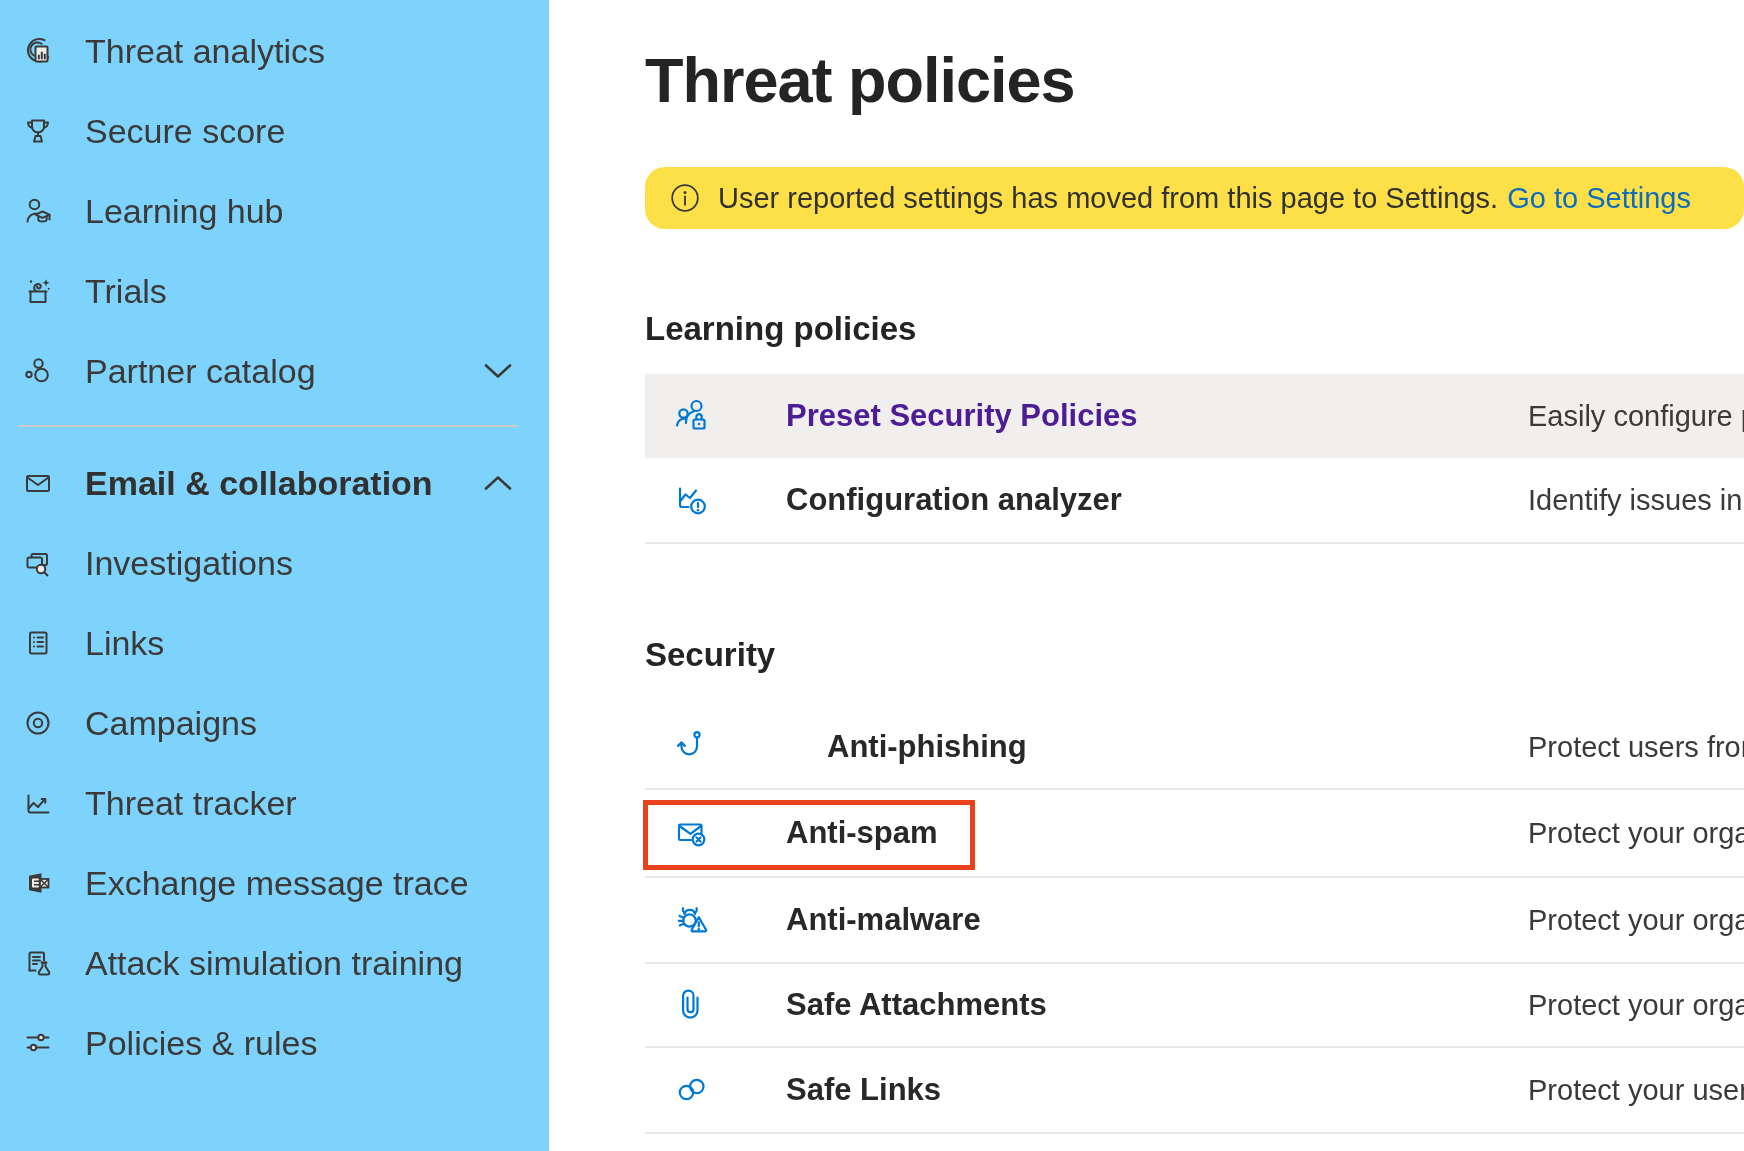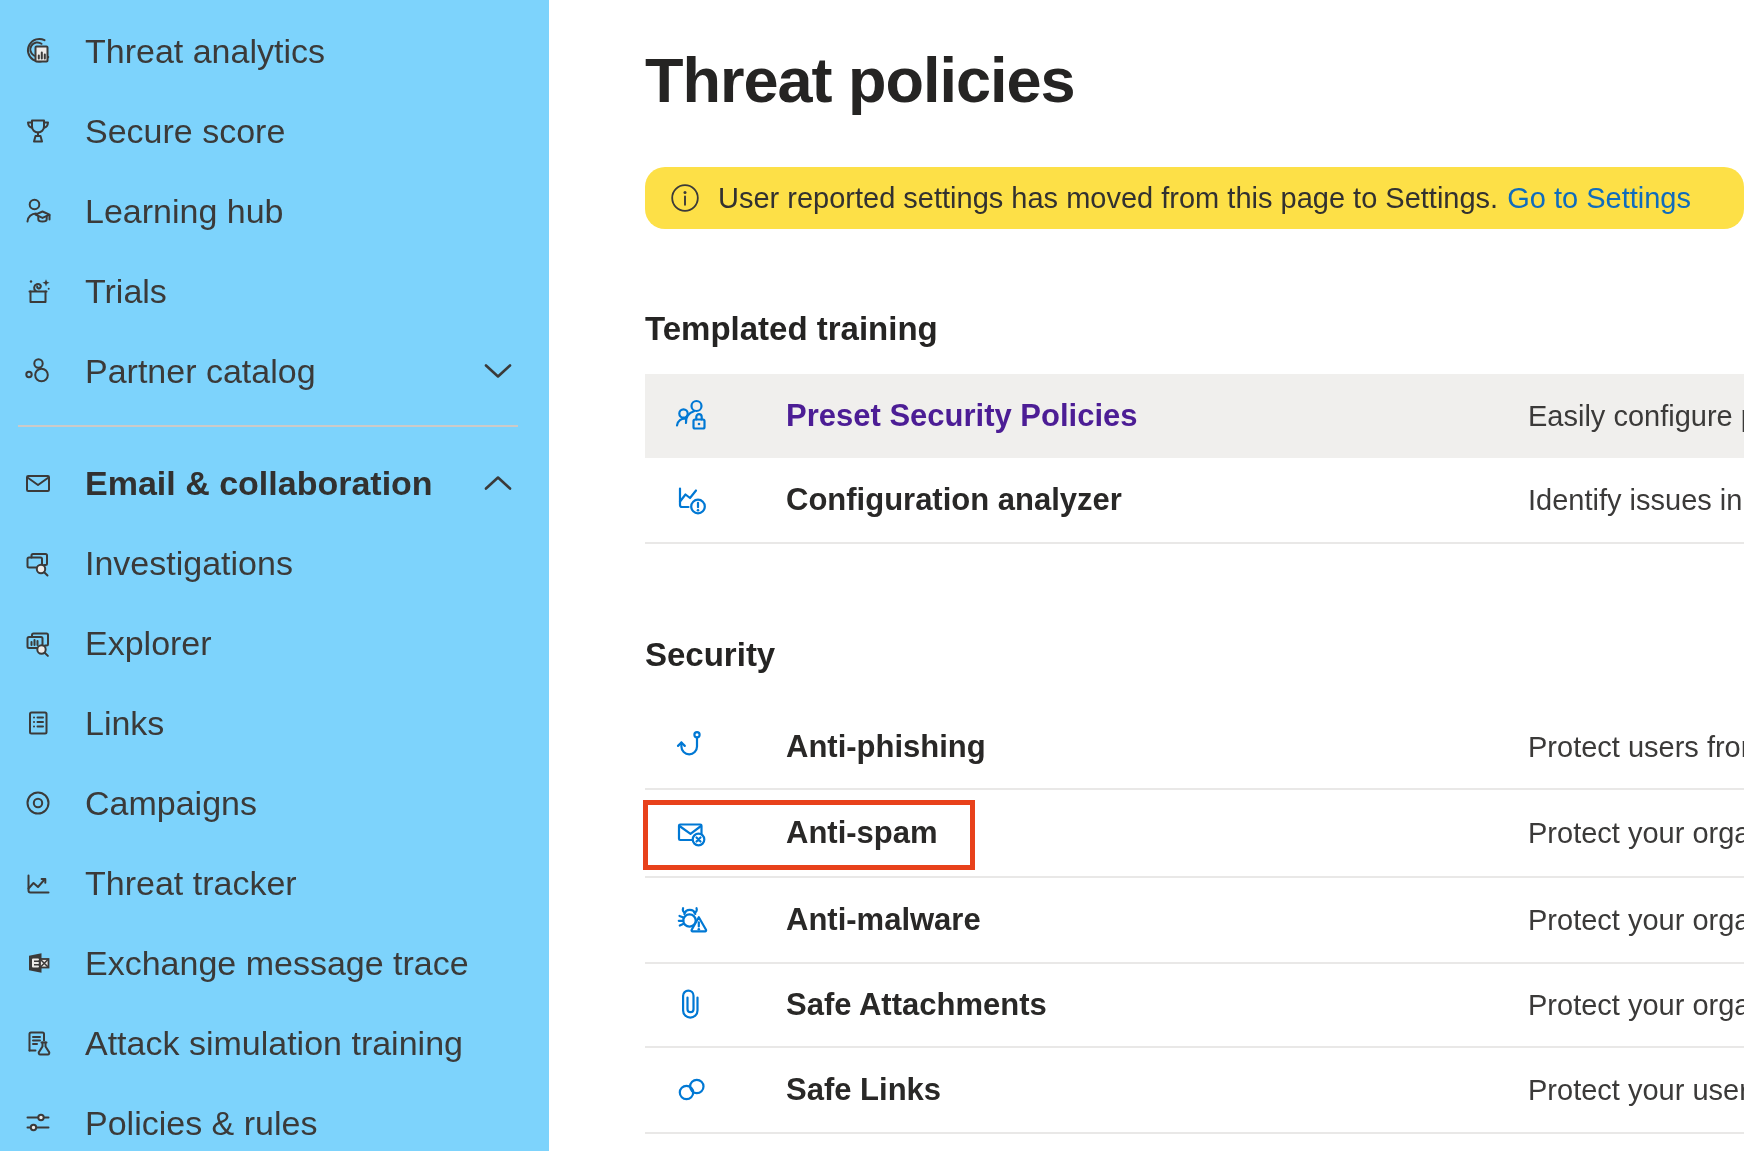--- a/index.html
+++ b/index.html
@@ -31,21 +31,21 @@
   .row { position:absolute; left:96px; right:0; display:flex; align-items:center; overflow:hidden; cursor:pointer; }
   .row .ricon { margin-left:27px; width:40px; height:40px; flex:0 0 40px; display:flex; align-items:center; justify-content:center; }
   .row .rtitle { margin-left:74px; font-size:31px; font-weight:700; color:#292827; white-space:nowrap; }
   .row .rtitle.bluelink { color:#4c1d95; }
   .row .rdesc { position:absolute; left:883px; top:50%; transform:translateY(-50%); font-size:29px; color:#3B3A39; white-space:nowrap; }
   .row.bb { border-bottom:2px solid #E9E8E7; }
   .row.grayed { background:#F0EFED; }
 
   .r-preset   { top:374px; height:84px; }
   .r-config   { top:458px; height:86px; }
-  .r-phish    { top:706px; height:84px; }
+  .r-phish    { top:706px; height:84px;gap:41px; }
   .r-spam     { top:790px; height:88px; }
   .r-malware  { top:878px; height:86px; }
   .r-attach   { top:964px; height:84px; }
   .r-links    { top:1048px; height:86px; }
 
   .highlight-box { position:absolute; left:94px; top:800px; width:332px; height:70px; border:5px solid #E8411B; pointer-events:none; }
 
   svg { display:block; }
 </style>
 </head>
@@ -146,32 +146,20 @@
           <svg width="34" height="34" viewBox="0 0 34 34" fill="none" stroke="#3B3A39" stroke-width="2" stroke-linecap="round" stroke-linejoin="round">
             <path d="M10.5 11.5 V9.5 a1.5 1.5 0 0 1 1.5 -1.5 h12.5 a1.5 1.5 0 0 1 1.5 1.5 v8 a1.5 1.5 0 0 1 -1.5 1.5 h-1.5"></path>
             <rect x="6.5" y="11.5" width="14.5" height="10" rx="1.5"></rect>
             <circle cx="20" cy="23" r="4.2" fill="#EDEBE9"></circle>
             <path d="M23.2 26.2 l3.3 3.3"></path>
           </svg>
         </span>
         <span class="nlabel">Investigations</span>
       </div>
 
-      <div class="nav-item">
-        <span class="nicon">
-          <svg width="34" height="34" viewBox="0 0 34 34" fill="none" stroke="#3B3A39" stroke-width="2" stroke-linecap="round" stroke-linejoin="round">
-            <path d="M11 11 V9 a1.5 1.5 0 0 1 1.5 -1.5 h13 A1.5 1.5 0 0 1 27 9 v9 a1.5 1.5 0 0 1 -1.5 1.5 h-1.5"></path>
-            <rect x="6.5" y="11" width="15" height="11" rx="1.5"></rect>
-            <path d="M10.5 19 v-3 M13.5 19 v-5 M16.5 19 v-4"></path>
-            <circle cx="20.5" cy="23.5" r="4.2" fill="#EDEBE9"></circle>
-            <path d="M23.7 26.7 l3.2 3.2"></path>
-          </svg>
-        </span>
-        <span class="nlabel">Explorer</span>
-      </div>
 
       <div class="nav-item">
         <span class="nicon">
           <svg width="34" height="34" viewBox="0 0 34 34" fill="none" stroke="#3B3A39" stroke-width="2" stroke-linecap="round" stroke-linejoin="round">
             <rect x="9" y="6.5" width="16.5" height="21" rx="1.5"></rect>
             <path d="M13 11.5 h0.01 M16.5 11.5 h5.5 M13 16 h0.01 M16.5 16 h5.5 M13 20.5 h0.01 M16.5 20.5 h5.5"></path>
           </svg>
         </span>
         <span class="nlabel">Links</span>
       </div>
@@ -246,21 +234,21 @@
         <svg width="30" height="30" viewBox="0 0 30 30" fill="none">
           <circle cx="15" cy="15" r="12.8" stroke="#3B3A39" stroke-width="1.8"></circle>
           <circle cx="15" cy="9.6" r="1.5" fill="#3B3A39"></circle>
           <path d="M15 13.4 v8.3" stroke="#3B3A39" stroke-width="1.9" stroke-linecap="round"></path>
         </svg>
       </span>
       <span class="btext">User reported settings has moved from this page to Settings.</span>
       <a class="blink">Go to Settings</a>
     </div>
 
-    <h2 class="sec-heading templated">Templated training</h2>
+    <h2 class="sec-heading templated">Learning policies</h2>
 
     <div class="row grayed r-preset">
       <span class="ricon">
         <svg width="40" height="40" viewBox="0 0 40 40" fill="none" stroke="#0078D4" stroke-width="2.2" stroke-linecap="round" stroke-linejoin="round">
           <circle cx="24.5" cy="10" r="5"></circle>
           <path d="M14 27 a10.5 10.5 0 0 1 8 -11.7"></path>
           <circle cx="11.5" cy="17.5" r="4.2"></circle>
           <path d="M5 29.5 a7.5 7.5 0 0 1 9 -6.8"></path>
           <rect x="21.5" y="23.5" width="11" height="9" rx="1.5" fill="#F0EFED"></rect>
           <path d="M24.3 23.5 v-2.6 a2.7 2.7 0 0 1 5.4 0 v2.6"></path>

